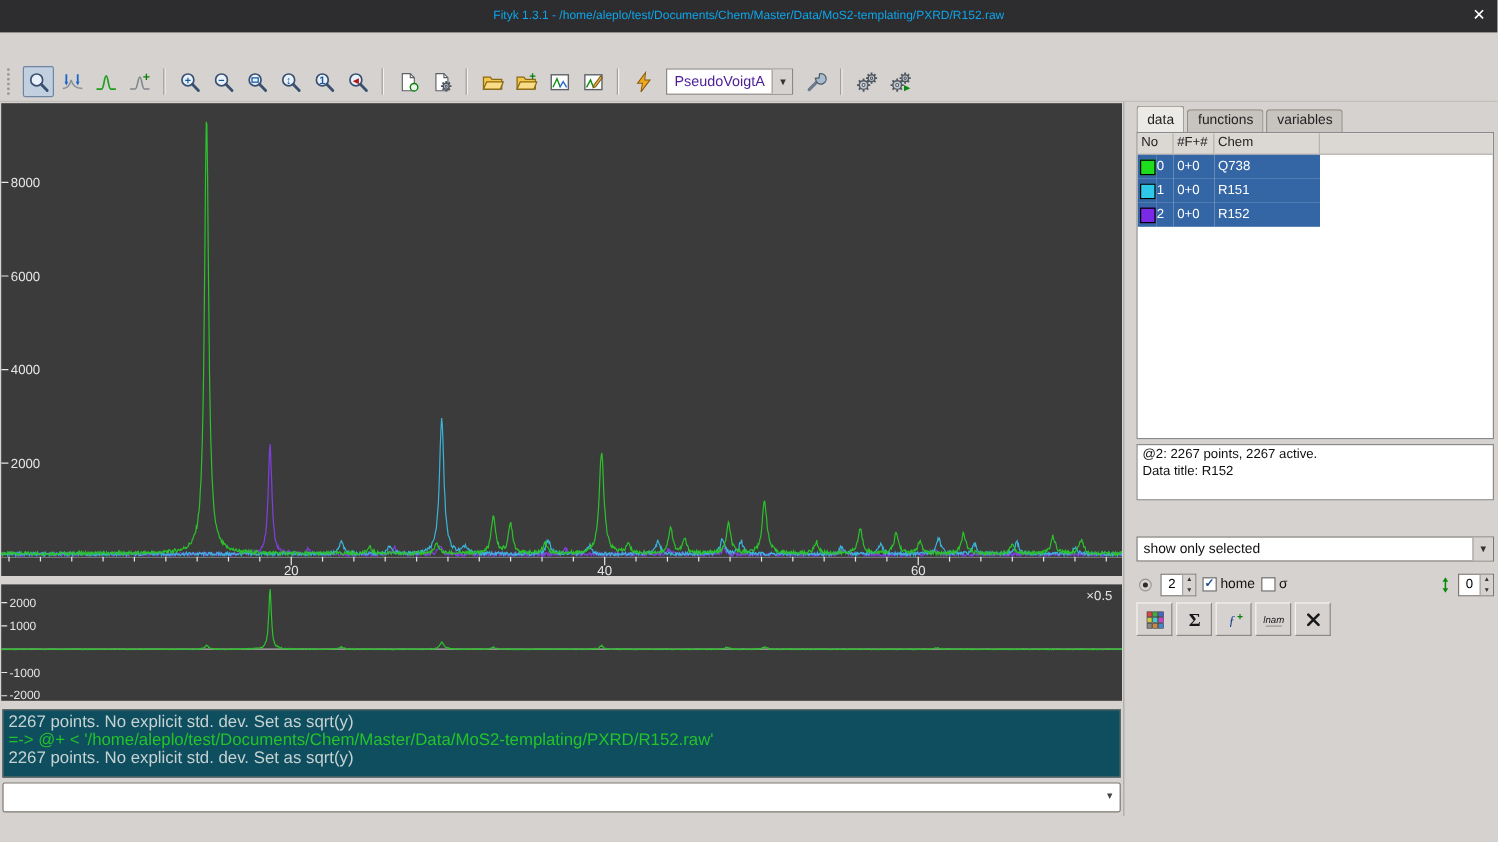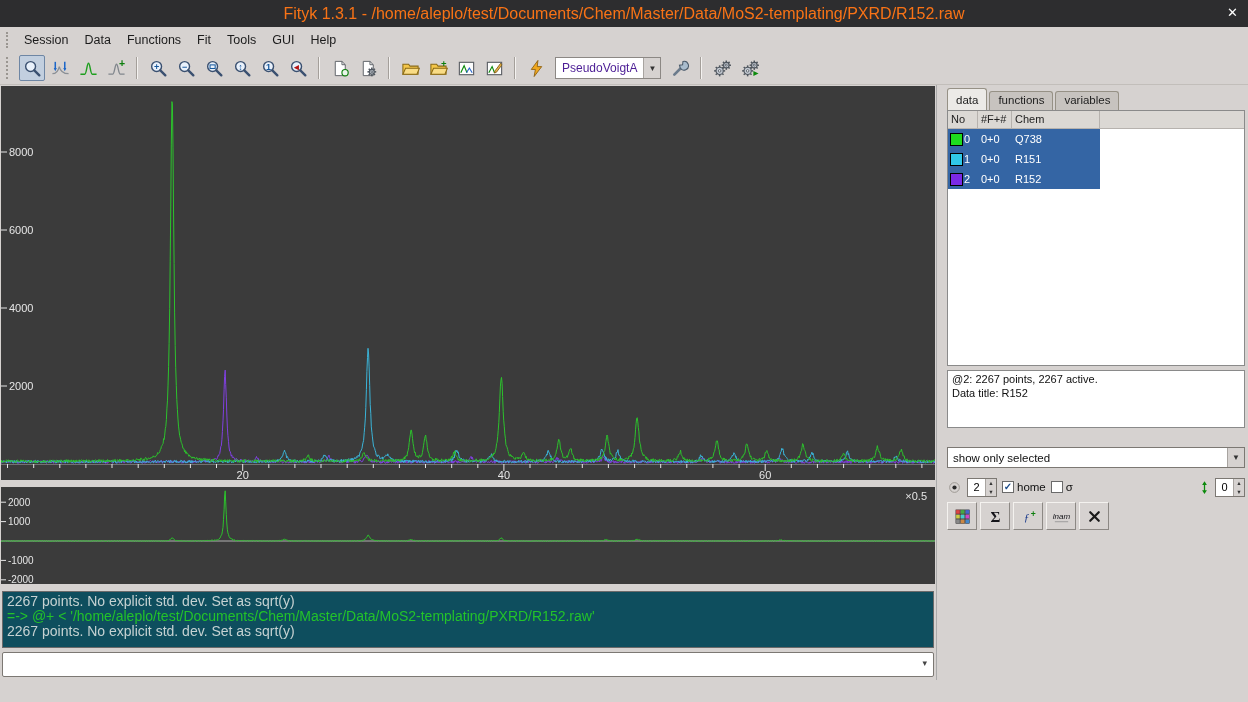--- a/index.html
+++ b/index.html
@@ -1,21 +1,21 @@
 <!DOCTYPE html>
 <html><head>
 <meta charset="utf-8">
 <style>
   *{box-sizing:border-box;margin:0;padding:0}
   html,body{width:1248px;height:702px;overflow:hidden}
   body{font-family:"Liberation Sans",sans-serif;background:#d6d2d0}
   #window{position:relative;width:1248px;height:702px;background:#d6d2d0}
 
   .titlebar{position:absolute;left:0;top:0;width:100%;height:27px;background:#2d2d2f;display:flex;align-items:center;justify-content:center}
-  .title-text{color:#f97316;font-size:16px}
+  .title-text{color:#0ea5e9;font-size:10px}
   .close-btn{position:absolute;right:10px;top:5px;color:#fff;font-size:13px;background:none;border:none;line-height:15px}
 
   .menubar{position:absolute;left:0;top:27px;width:100%;height:25px;background:#d6d2d0;display:flex;align-items:center;padding-left:6px}
   .menubar::before{content:"";width:3px;height:16px;border-left:2px dotted #9a9691;margin-right:5px}
   .menu-item{font-size:12.5px;color:#1b1b1b;padding:3px 8px}
 
   .toolbar{position:absolute;left:0;top:52px;width:100%;height:33px;background:#d6d2d0;border-bottom:1px solid #c2beba;display:flex;align-items:center;padding-left:6px;gap:2px}
   .toolbar::before{content:"";width:3px;height:22px;border-left:2px dotted #9a9691;margin-right:6px}
   .tb-btn{width:26px;height:26px;display:flex;align-items:center;justify-content:center;background:transparent;border:1px solid transparent;border-radius:2px;padding:0}
   .tb-btn.pressed{background:#c2cfdf;border-color:#6e86a4}
@@ -47,21 +47,21 @@
   .lb-hcell{font-size:11px;color:#222;padding:2px 0 0 3px;border-right:1px solid #b6b2ae;overflow:hidden}
   .h1{width:30px}.h2{width:34px}.h3{width:88px}.h4{flex:1;border-right:none}
   .lb-row{display:flex;height:20px;align-items:stretch}
   .sel{background:#3465a4;color:#fff}
   .cell-sw{width:16px;display:flex;align-items:center;justify-content:center}
   .swatch{width:13px;height:13px;border:1px solid #000}
   .cell-no{width:14px;font-size:11px;display:flex;align-items:center}
   .cell-f{width:34px;font-size:11px;padding-left:3px;display:flex;align-items:center}
   .cell-name{width:88px;font-size:11px;padding-left:3px;display:flex;align-items:center}
 
-  .infobox{position:absolute;left:10px;top:285px;width:298px;height:58px;background:#fff;border:1px solid #8a8a8a;padding:2px 4px;font-size:11px;line-height:13.5px;color:#101010;overflow:hidden}
+  .infobox{position:absolute;left:10px;top:285px;width:298px;height:47px;background:#fff;border:1px solid #8a8a8a;padding:2px 4px;font-size:11px;line-height:13.5px;color:#101010;overflow:hidden}
   .infobox div{word-break:break-all}
 
   .dropdown{position:absolute;left:10px;top:362px;width:298px;height:21px;background:#fff;border:1px solid #7c7873;display:flex;align-items:center}
   .dd-text{flex:1;font-size:11.5px;padding-left:5px;color:#111}
   .dd-arrow{width:17px;height:100%;display:flex;align-items:center;justify-content:center;font-size:8px;background:#d6d2d0;border-left:1px solid #a8a4a0;color:#333}
 
   .controls{position:absolute;left:10px;top:391px;width:298px;height:22px;display:flex;align-items:center;gap:5px}
   .ps-icon{display:flex}
   .ps-icon svg{width:15px;height:15px}
   .spinner{display:flex;height:19px;border:1px solid #7c7873;background:#fff}
@@ -84,29 +84,20 @@
 </head>
 <body>
 
 <div id="window">
 
   <div class="titlebar">
     <span class="title-text">Fityk 1.3.1 - /home/aleplo/test/Documents/Chem/Master/Data/MoS2-templating/PXRD/R152.raw</span>
     <button class="close-btn">✕</button>
   </div>
 
-  <div class="menubar" id="menubar">
-      <span class="menu-item">Session</span>
-      <span class="menu-item">Data</span>
-      <span class="menu-item">Functions</span>
-      <span class="menu-item">Fit</span>
-      <span class="menu-item">Tools</span>
-      <span class="menu-item">GUI</span>
-      <span class="menu-item">Help</span>
-    </div>
 
   <div class="toolbar" id="toolbar">
       <button class="tb-btn pressed">
         <span class="ic">
           <svg viewBox="0 0 20 20" width="19" height="19">
             <circle cx="8" cy="8" r="5.2" fill="#e9f1fb" stroke="#3a5070" stroke-width="1.5"></circle>
             <line x1="11.9" y1="11.9" x2="17.2" y2="17.2" stroke="#3a5070" stroke-width="2.5" stroke-linecap="round"></line>
           </svg>
         </span>
       </button>

